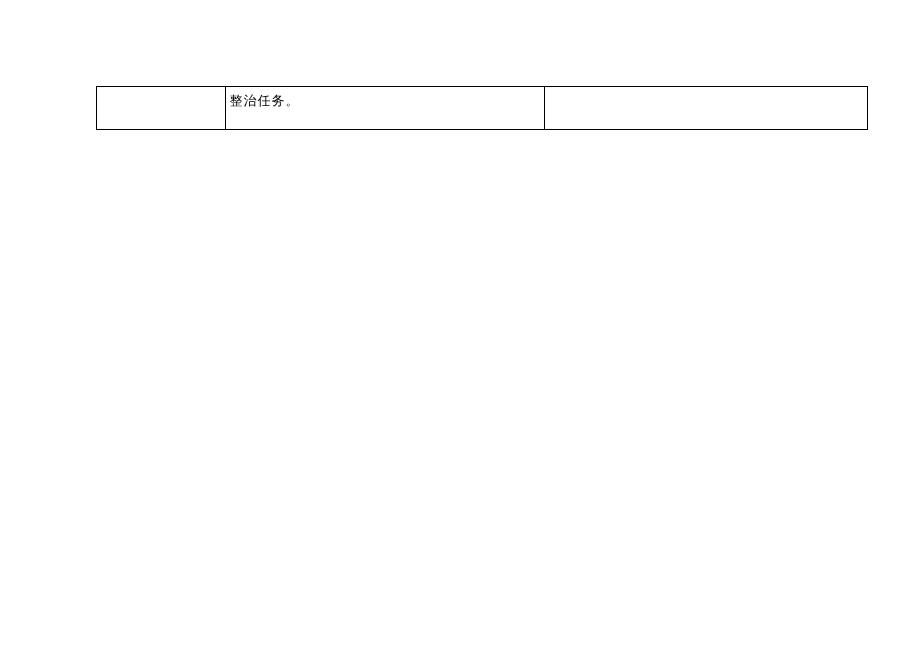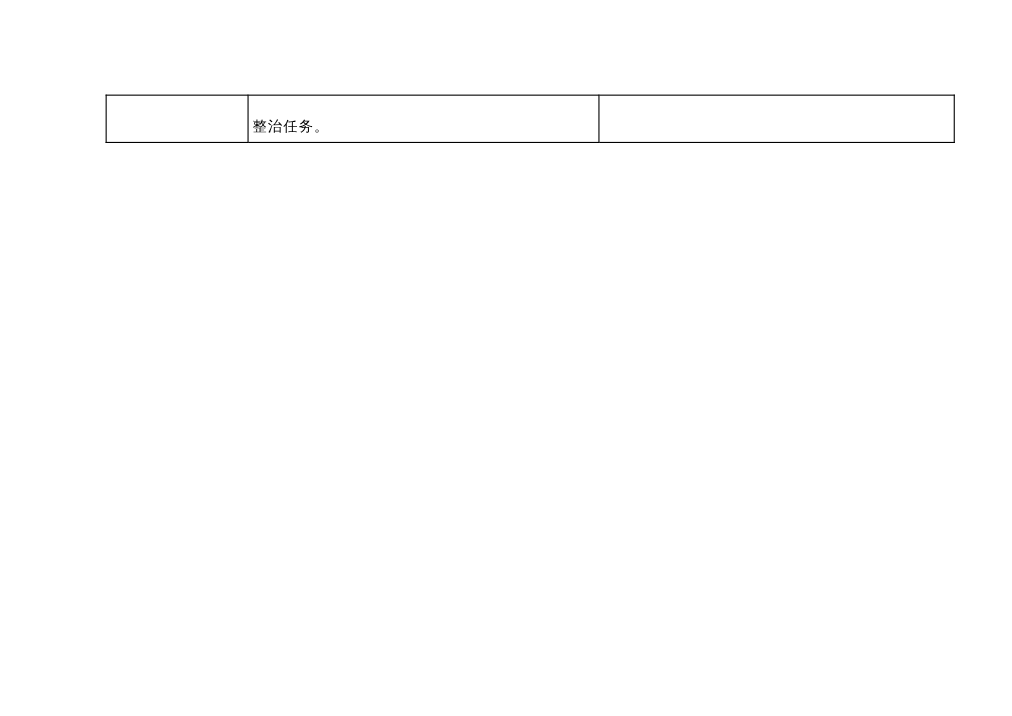--- a/index.html
+++ b/index.html
@@ -31,21 +31,21 @@
       vertical-align: middle;
       padding: 0;
       height: 43px;
     }
     .col1 {
       width: 124px;
     }
     .col2 {
       width: 308px;
       padding-left: 4px;
-      padding-top: 20px;
+      padding-top: 6px;
       vertical-align: top;
     }
     .col3 {
       width: 312px;
     }
     .cell-text {
       font-family: "KaiTi", "楷体", "STKaiti", serif;
       font-size: 13px;
       line-height: 1.2;
       letter-spacing: 1px;

